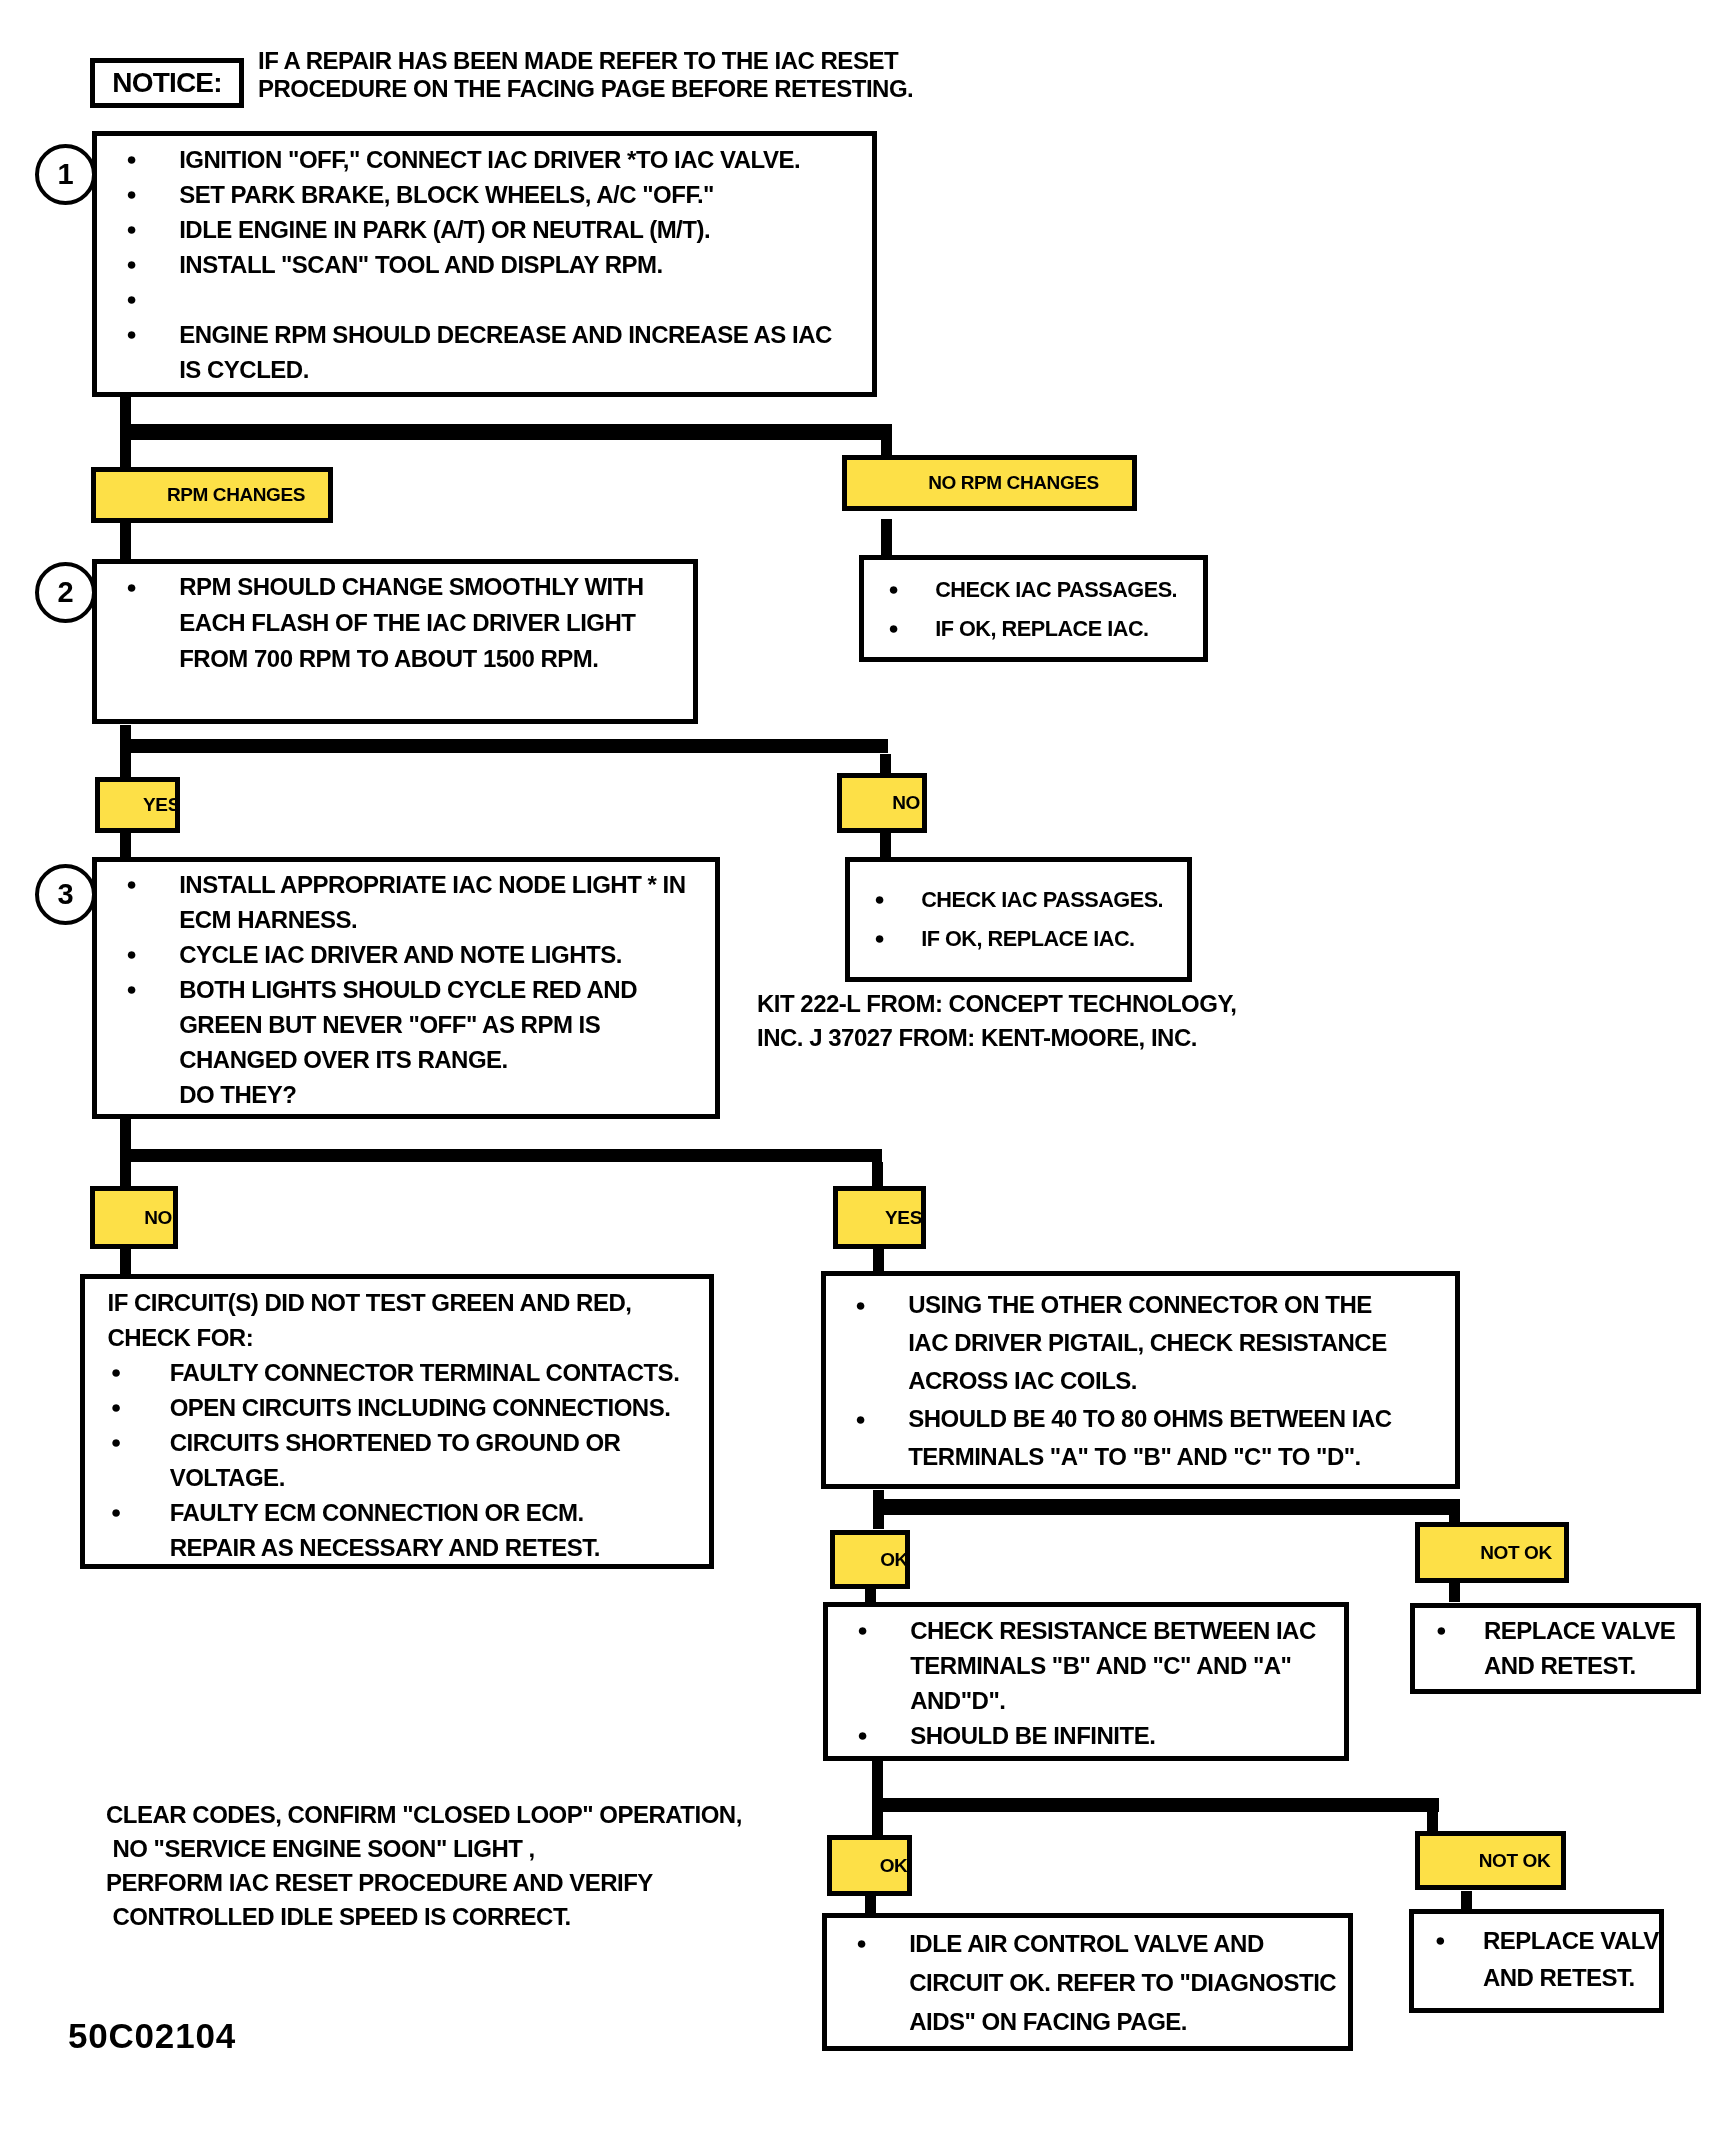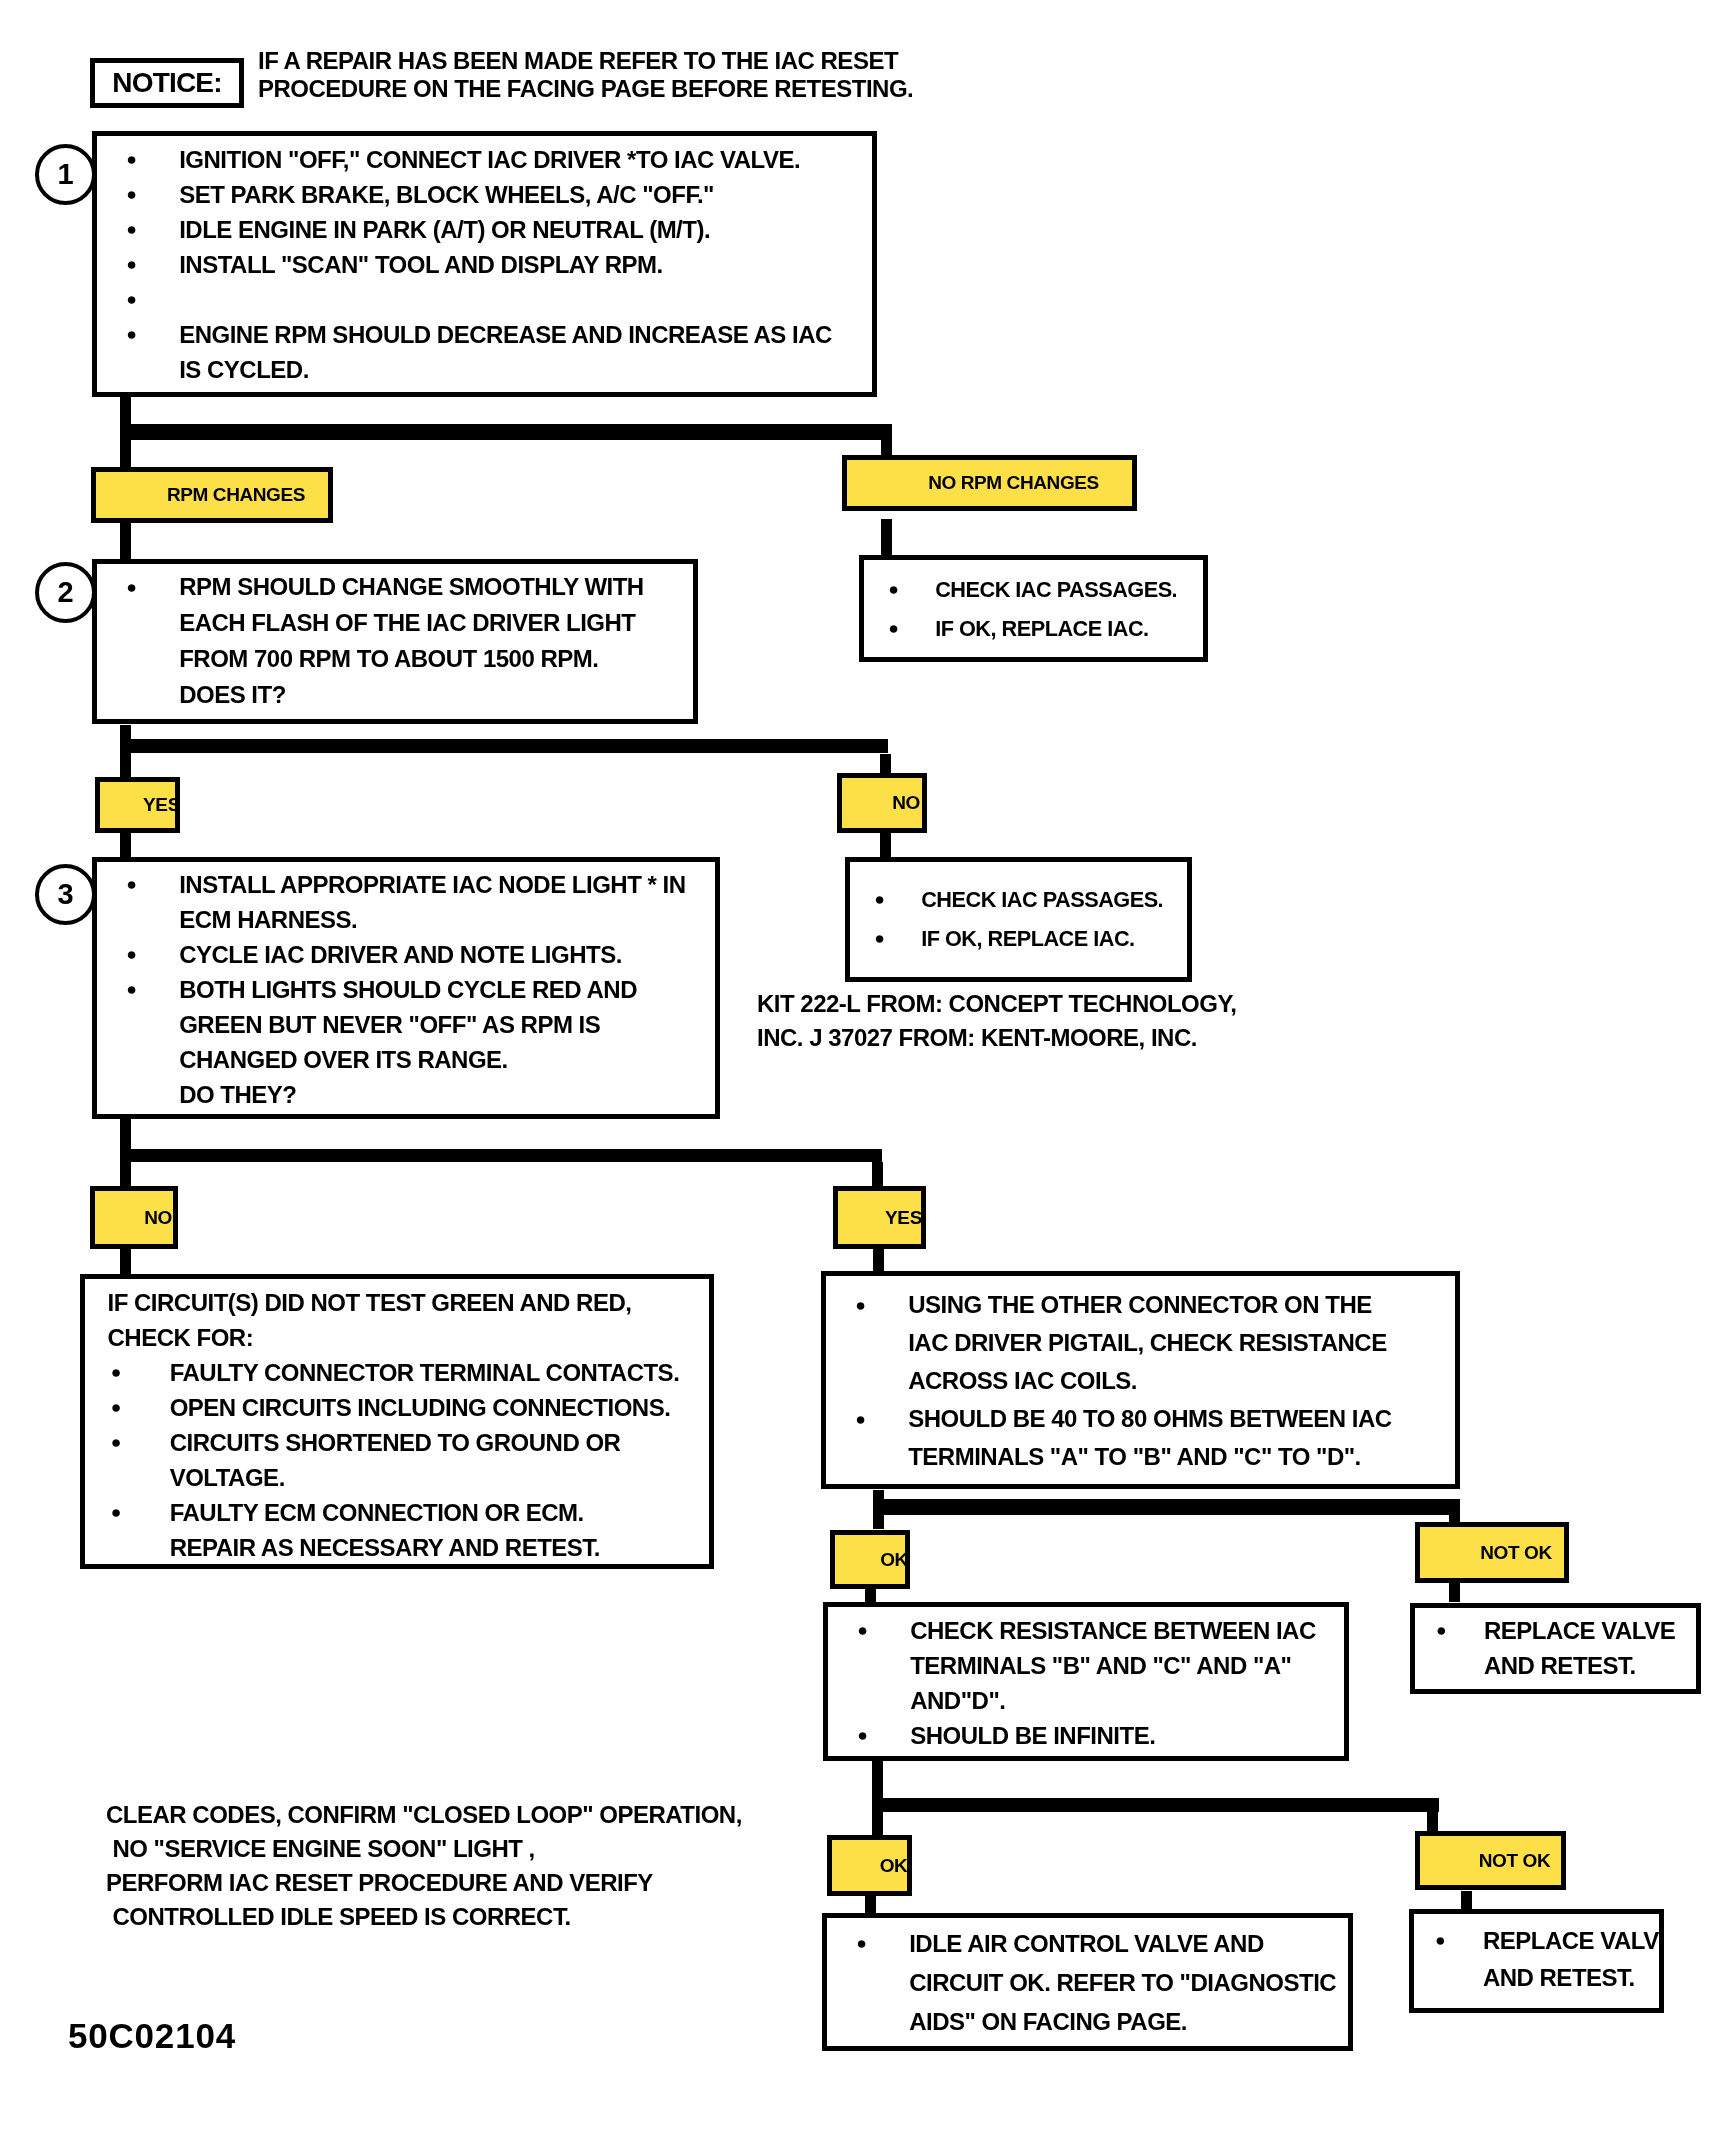--- a/index.html
+++ b/index.html
@@ -111,24 +111,20 @@
       <span class="txt">RPM SHOULD CHANGE SMOOTHLY WITH</span>
     </div>
   <div class="ln c">
       <span class="blt">●</span>
       <span class="txt">EACH FLASH OF THE IAC DRIVER LIGHT</span>
     </div>
   <div class="ln c">
       <span class="blt">●</span>
       <span class="txt">FROM 700 RPM TO ABOUT 1500 RPM.</span>
     </div>
-  <div class="ln c">
-      <span class="blt">●</span>
-      <span class="txt">DOES IT?</span>
-    </div>
 </div>
 
 <div class="box small" style="left:859px;top:555px;width:349px;height:107px;--lh:39px;padding-top:9.6px;padding-left:21px;">
   <div class="ln b">
       <span class="blt" style="flex-basis:47px;width:47px;">●</span>
       <span class="txt">CHECK IAC PASSAGES.</span>
     </div>
   <div class="ln b">
       <span class="blt" style="flex-basis:47px;width:47px;">●</span>
       <span class="txt">IF OK, REPLACE IAC.</span>

